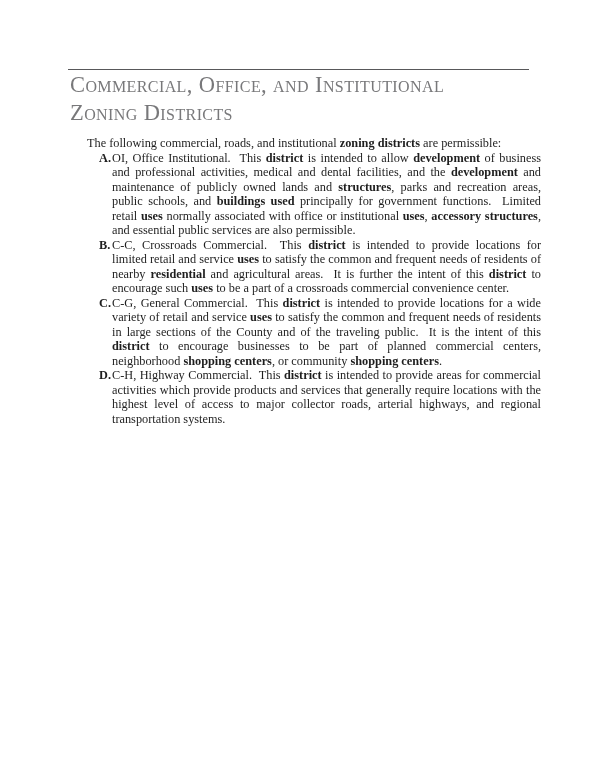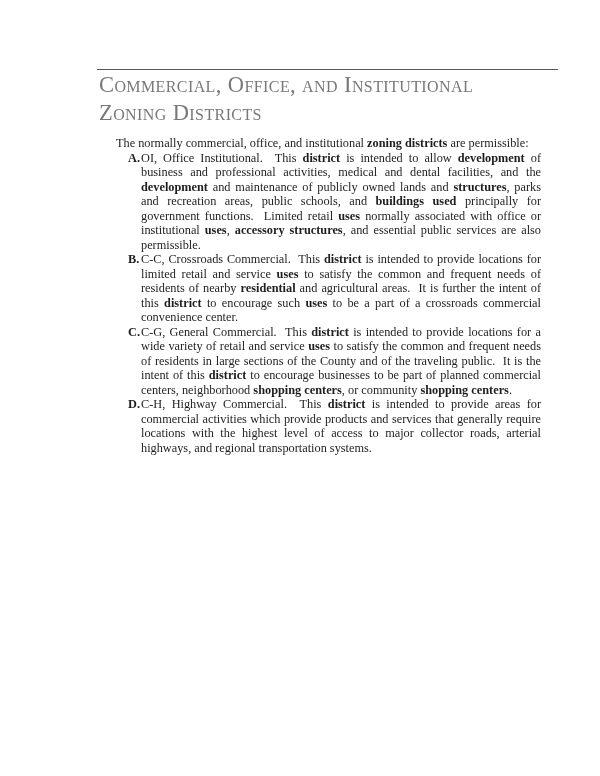--- a/index.html
+++ b/index.html
@@ -10,21 +10,20 @@
     font-family: "Liberation Serif", "DejaVu Serif", serif;
     color: #1e1e1e;
     overflow: hidden;
   }
   .doc {
     position: relative;
     width: 600px;
     height: 776px;
     padding-top: 69px;
     box-sizing: border-box;
-    padding-left: 29px;
   }
   .title-rule {
     margin: 0 0 0 68px;
     width: 461px;
     height: 0;
     border-top: 1.5px solid #58585a;
   }
   .page-title {
     margin: 1px 0 9px 70px;
     width: 465px;
@@ -61,21 +60,21 @@
 </style>
 </head>
 <body>
 
 <div class="doc">
   <div class="title-rule"></div>
   <h1 class="page-title">
     <span class="title-line">Commercial, Office, and Institutional</span>
     <span class="title-line">Zoning Districts</span>
   </h1>
-  <p class="intro"><span>The normally commercial, office, and institutional </span><b>zoning districts</b><span> are permissible:</span></p>
+  <p class="intro"><span>The following commercial, roads, and institutional </span><b>zoning districts</b><span> are permissible:</span></p>
   <ol class="district-list">
   <li class="district-item">
     <span class="item-label">A.</span>
     <span class="item-text"><span>OI, Office Institutional.&nbsp; This </span><b>district</b><span> is intended to allow </span><b>development</b><span> of business and professional activities, medical and dental facilities, and the </span><b>development</b><span> and maintenance of publicly owned lands and </span><b>structures</b><span>, parks and recreation areas, public schools, and </span><b>buildings used</b><span> principally for government functions.&nbsp; Limited retail </span><b>uses</b><span> normally associated with office or institutional </span><b>uses</b><span>, </span><b>accessory structures</b><span>, and essential public services are also permissible.</span></span>
   </li>
 
   <li class="district-item">
     <span class="item-label">B.</span>
     <span class="item-text"><span>C-C, Crossroads Commercial.&nbsp; This </span><b>district</b><span> is intended to provide locations for limited retail and service </span><b>uses</b><span> to satisfy the common and frequent needs of residents of nearby </span><b>residential</b><span> and agricultural areas.&nbsp; It is further the intent of this </span><b>district</b><span> to encourage such </span><b>uses</b><span> to be a part of a crossroads commercial convenience center.</span></span>
   </li>

